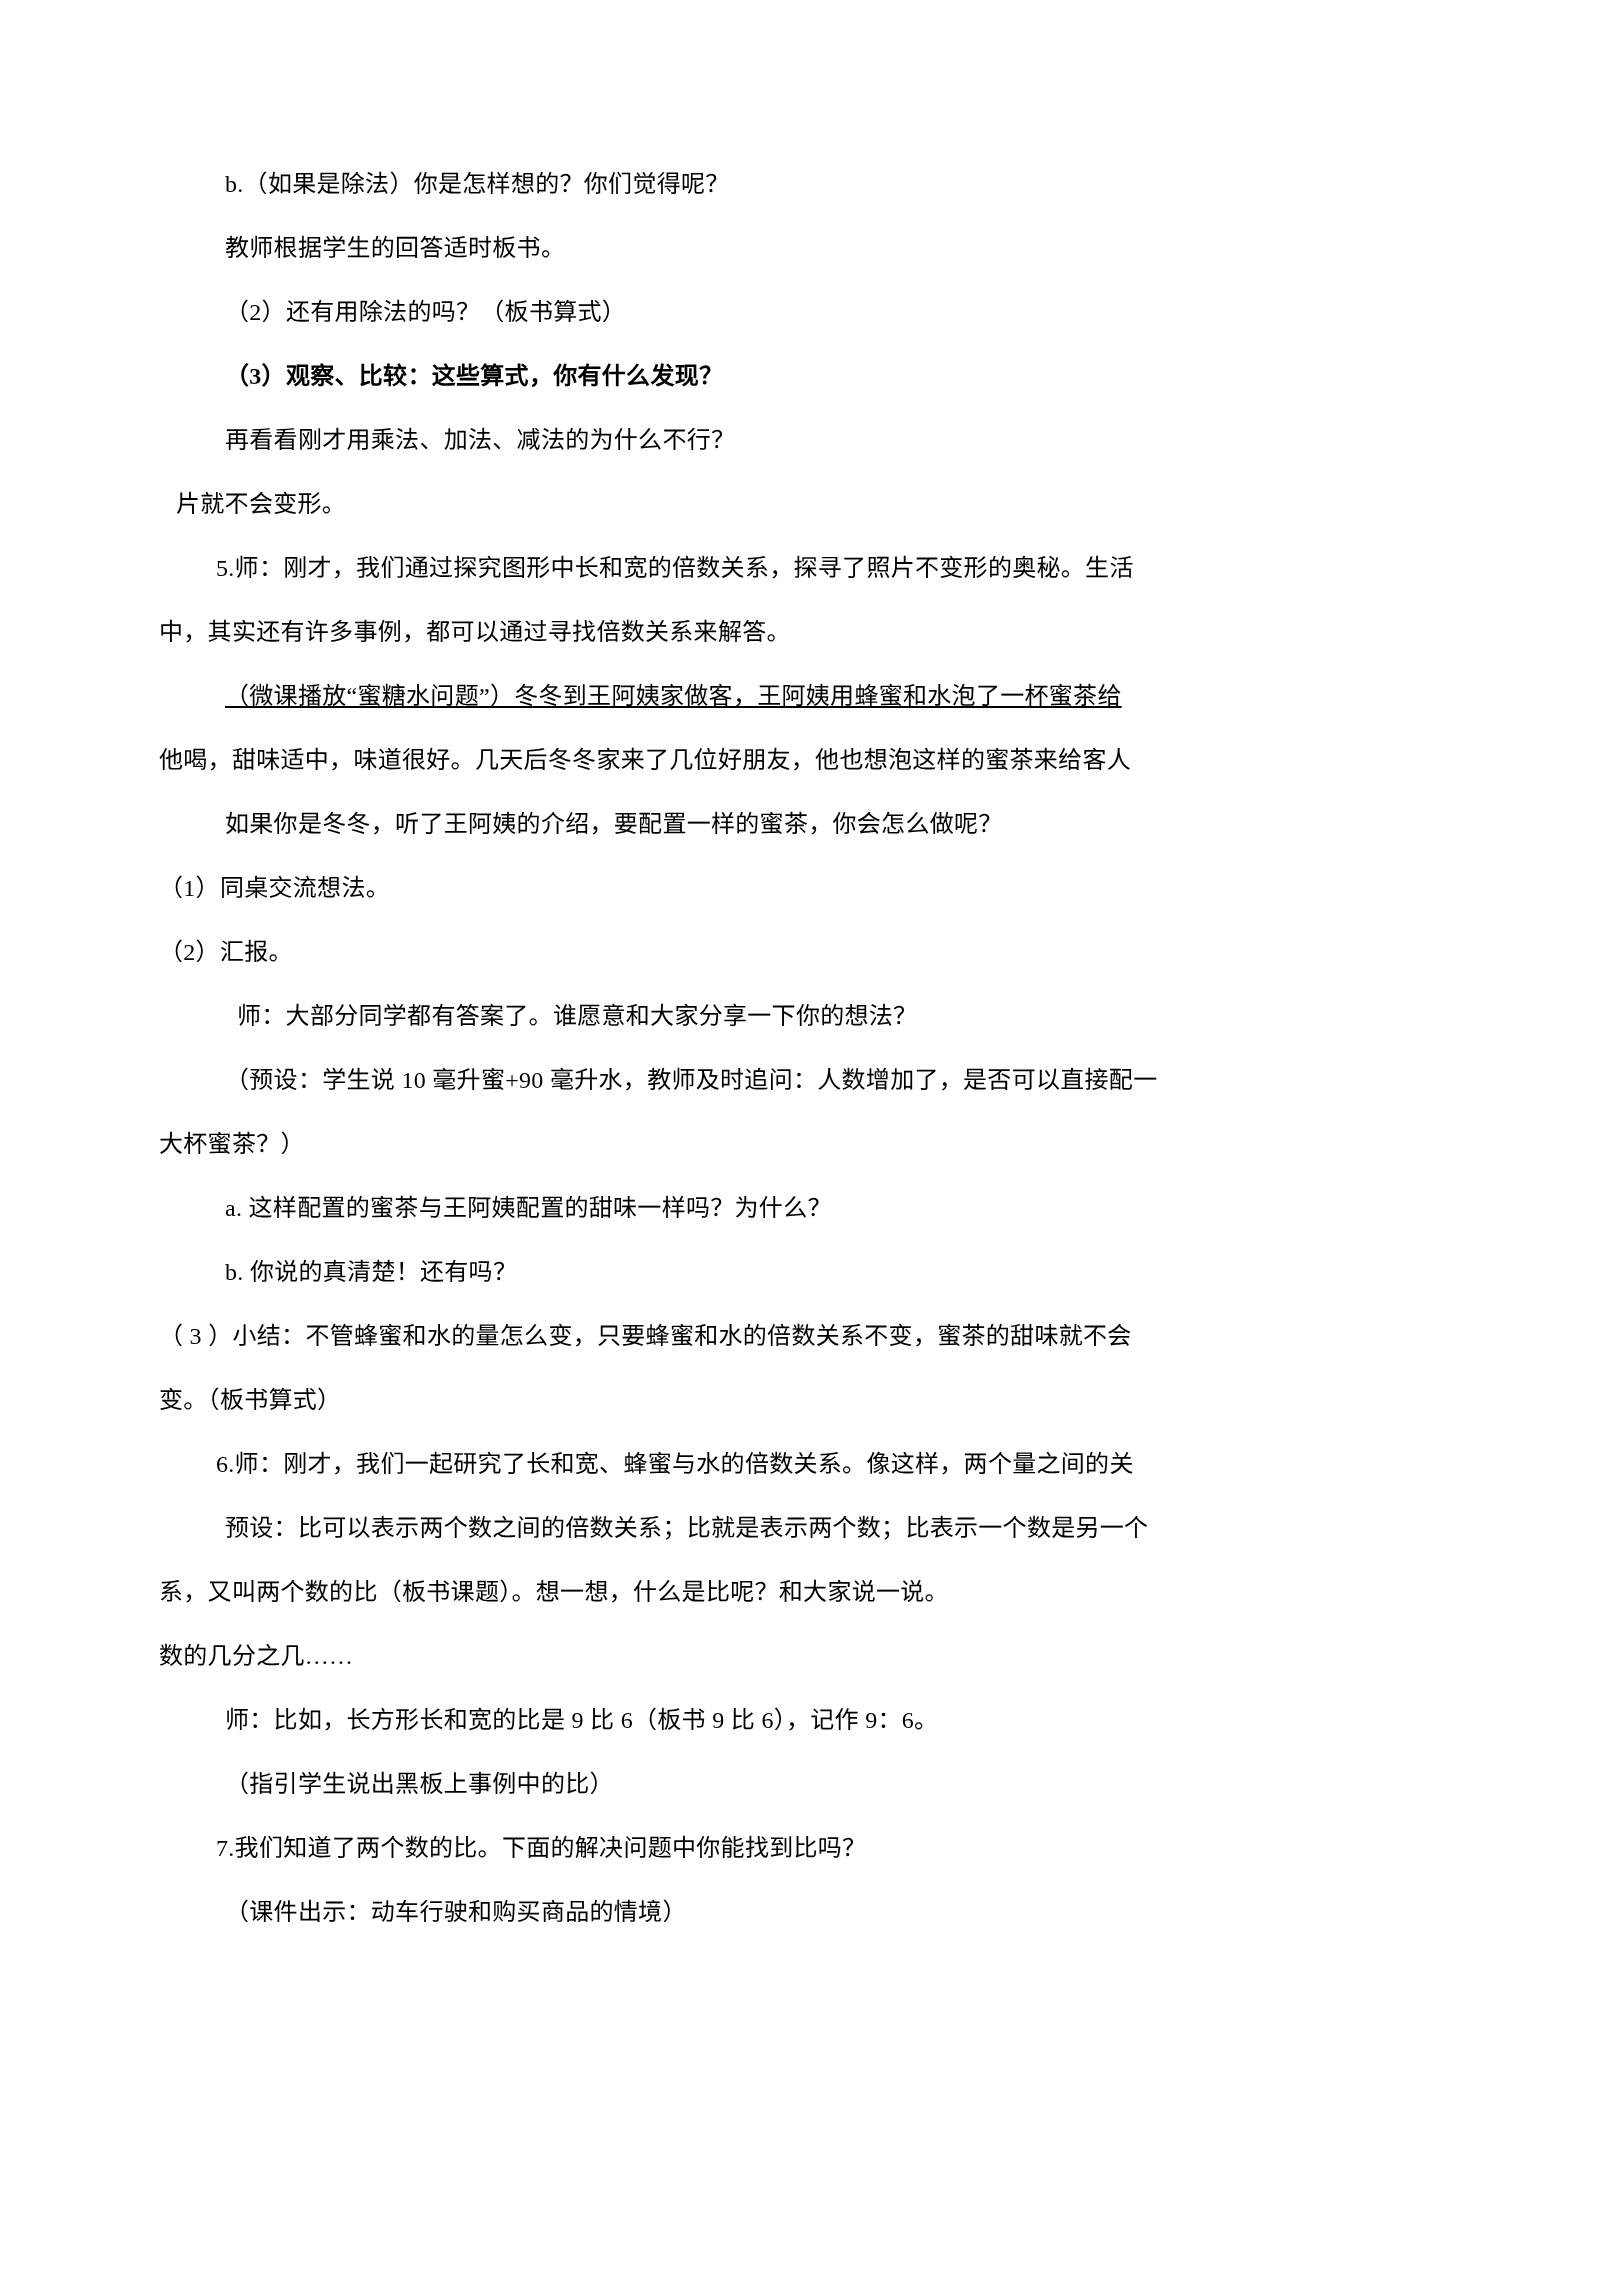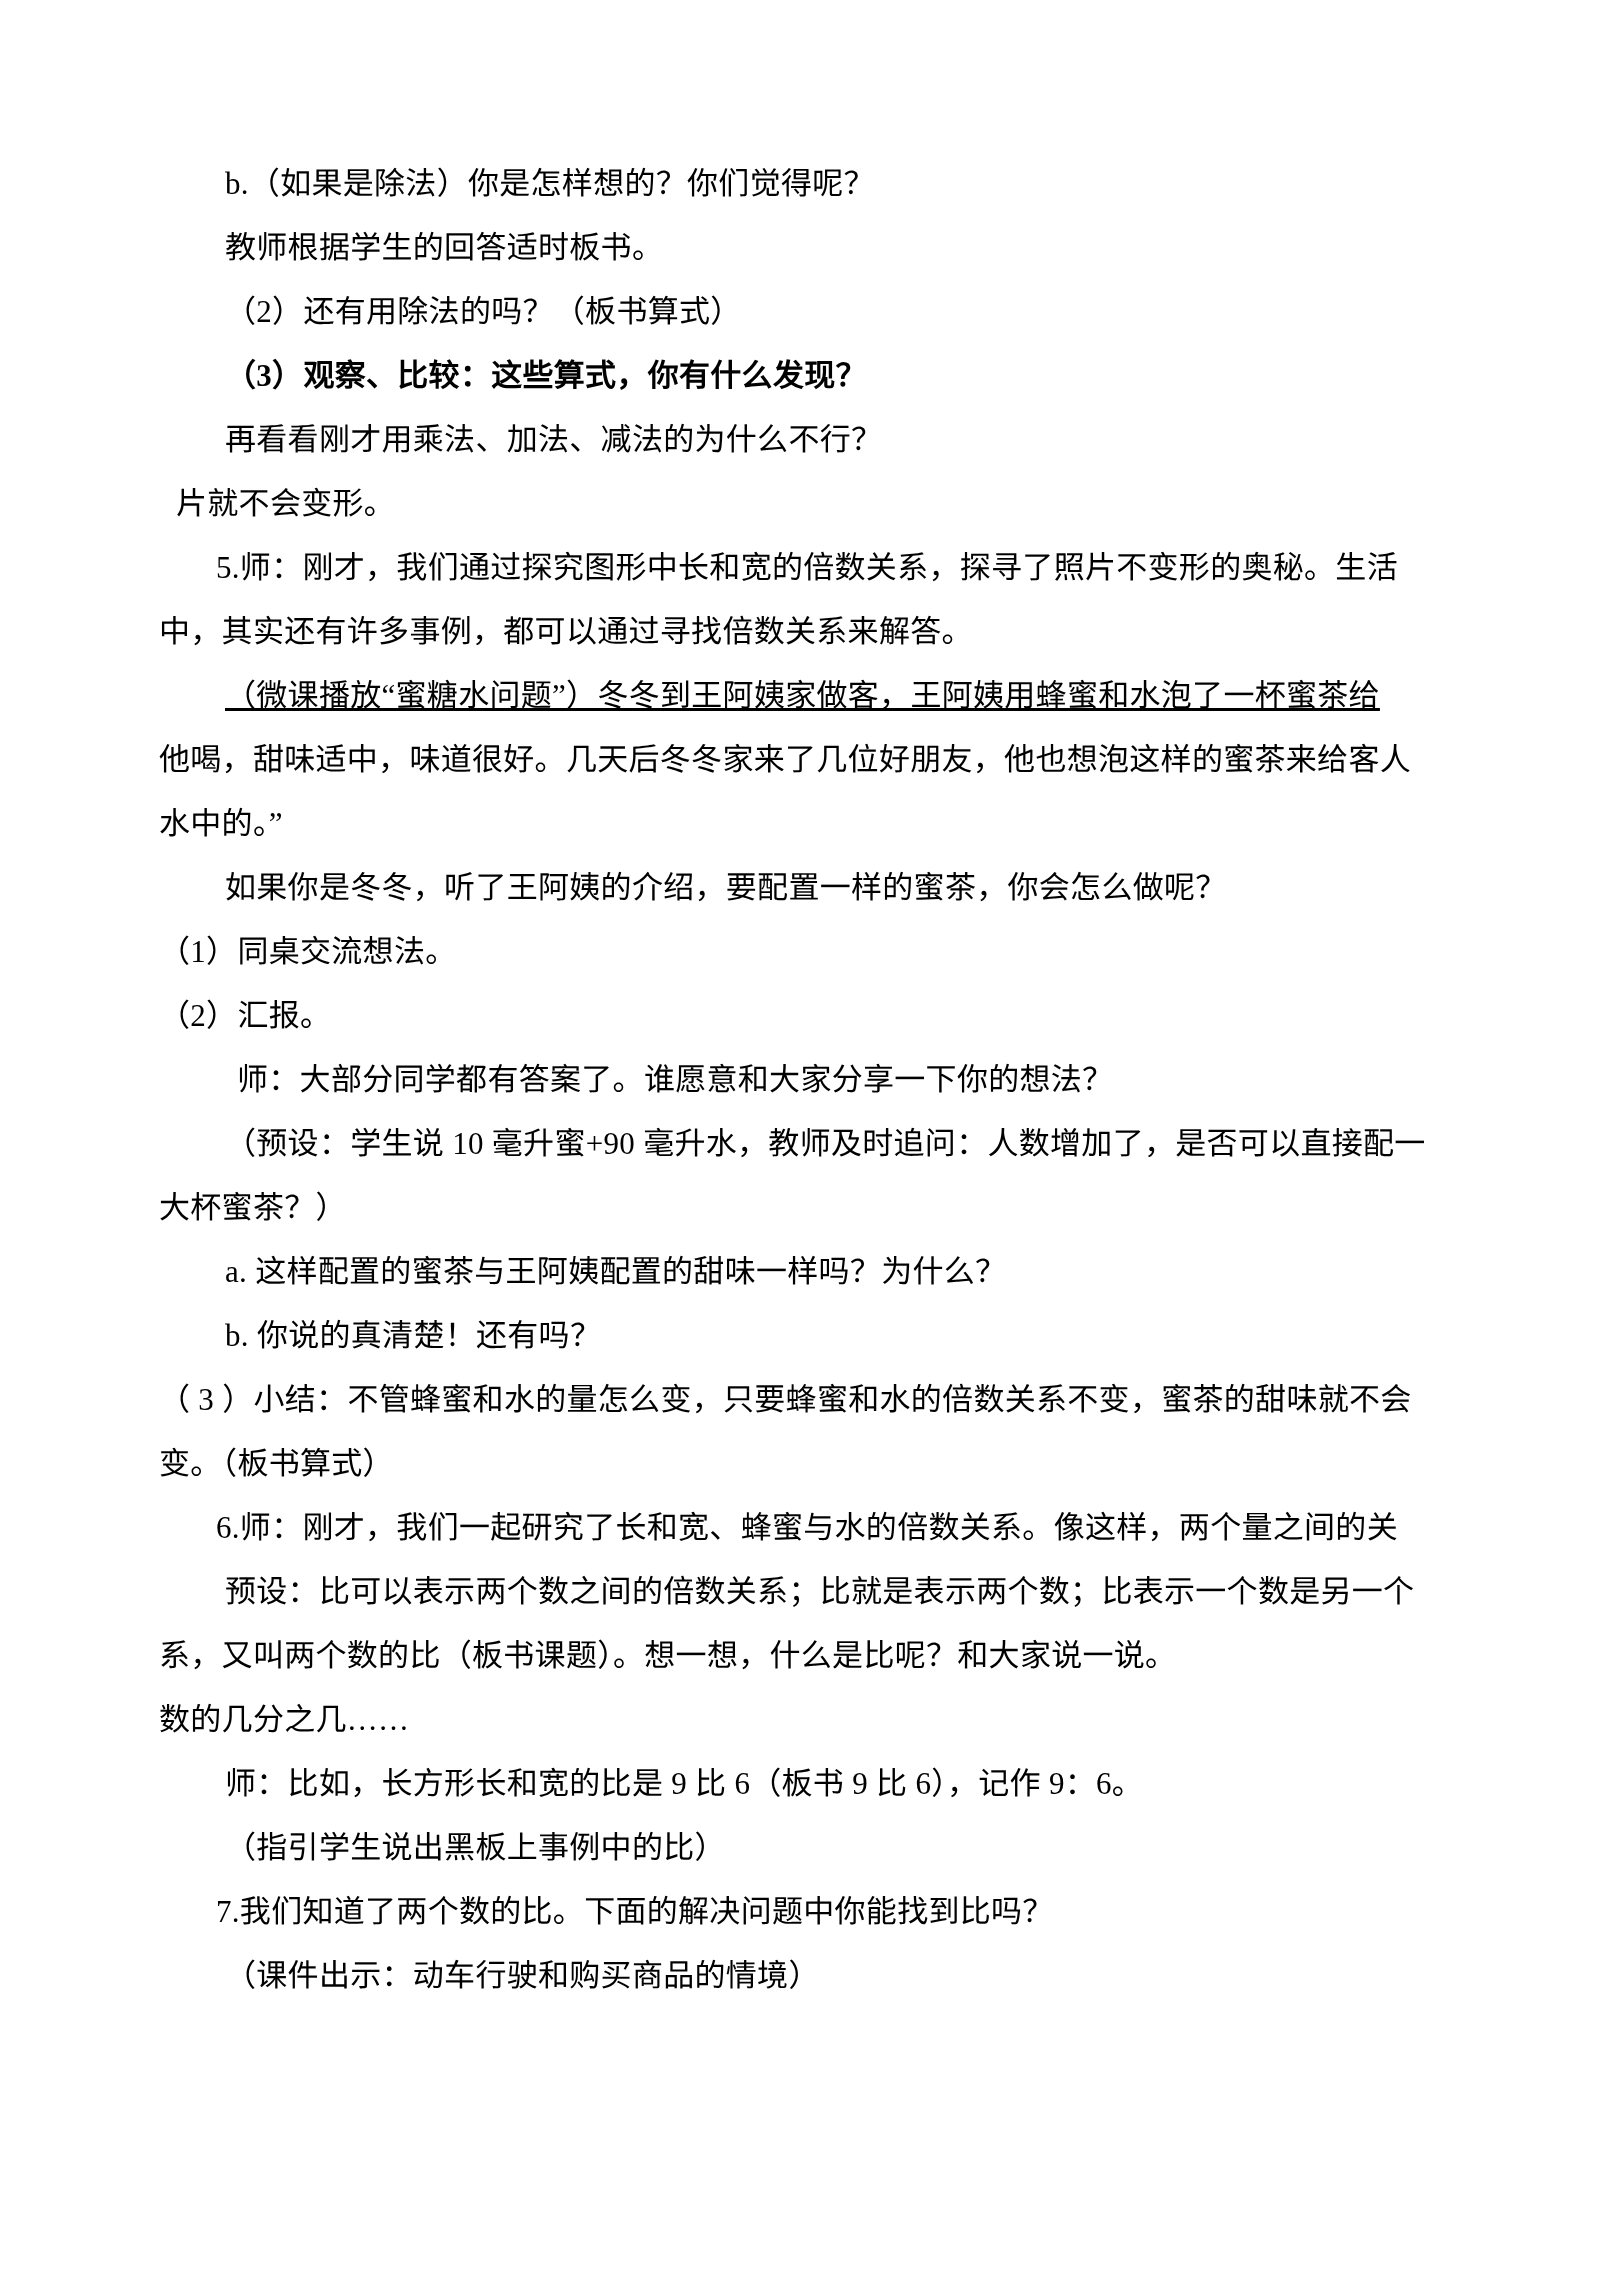--- a/index.html
+++ b/index.html
@@ -17,21 +17,21 @@
   .doc-text {
     position: absolute;
     top: 152px;
     left: 159px;
     width: 1312px;
   }
   .line {
     margin: 0;
     padding: 0;
     font-family: "Liberation Serif", "DejaVu Serif", serif;
-    font-size: 31px;
+    font-size: 24px;
     line-height: 64px;
     color: #000000;
     white-space: pre;
     letter-spacing: 0.3px;
   }
 </style>
 </head>
 <body>
 
 <div class="page">
@@ -39,21 +39,20 @@
       <p class="line" style="padding-left: 66px;">b.（如果是除法）你是怎样想的？你们觉得呢？</p>
       <p class="line" style="padding-left: 66px;">教师根据学生的回答适时板书。</p>
       <p class="line" style="padding-left: 66px;">（2）还有用除法的吗？（板书算式）</p>
       <p class="line" style="padding-left: 66px; font-weight: bold;">（3）观察、比较：这些算式，你有什么发现？</p>
       <p class="line" style="padding-left: 66px;">再看看刚才用乘法、加法、减法的为什么不行？</p>
       <p class="line" style="padding-left: 0px; margin-left: 17px;">片就不会变形。</p>
       <p class="line" style="padding-left: 57px;">5.师：刚才，我们通过探究图形中长和宽的倍数关系，探寻了照片不变形的奥秘。生活</p>
       <p class="line" style="padding-left: 0px;">中，其实还有许多事例，都可以通过寻找倍数关系来解答。</p>
       <p class="line" style="padding-left: 66px; text-decoration: underline;">（微课播放“蜜糖水问题”）冬冬到王阿姨家做客，王阿姨用蜂蜜和水泡了一杯蜜茶给</p>
       <p class="line" style="padding-left: 0px;">他喝，甜味适中，味道很好。几天后冬冬家来了几位好朋友，他也想泡这样的蜜茶来给客人</p>
-      <p class="line" style="padding-left: 0px;">水中的。”</p>
       <p class="line" style="padding-left: 66px;">如果你是冬冬，听了王阿姨的介绍，要配置一样的蜜茶，你会怎么做呢？</p>
       <p class="line" style="padding-left: 0px;">（1）同桌交流想法。</p>
       <p class="line" style="padding-left: 0px;">（2）汇报。</p>
       <p class="line" style="padding-left: 78px;">师：大部分同学都有答案了。谁愿意和大家分享一下你的想法？</p>
       <p class="line" style="padding-left: 66px;">（预设：学生说 10 毫升蜜+90 毫升水，教师及时追问：人数增加了，是否可以直接配一</p>
       <p class="line" style="padding-left: 0px;">大杯蜜茶？）</p>
       <p class="line" style="padding-left: 66px;">a. 这样配置的蜜茶与王阿姨配置的甜味一样吗？为什么？</p>
       <p class="line" style="padding-left: 66px;">b. 你说的真清楚！还有吗？</p>
       <p class="line" style="padding-left: 0px;">（ 3 ）小结：不管蜂蜜和水的量怎么变，只要蜂蜜和水的倍数关系不变，蜜茶的甜味就不会</p>
       <p class="line" style="padding-left: 0px;">变。（板书算式）</p>

